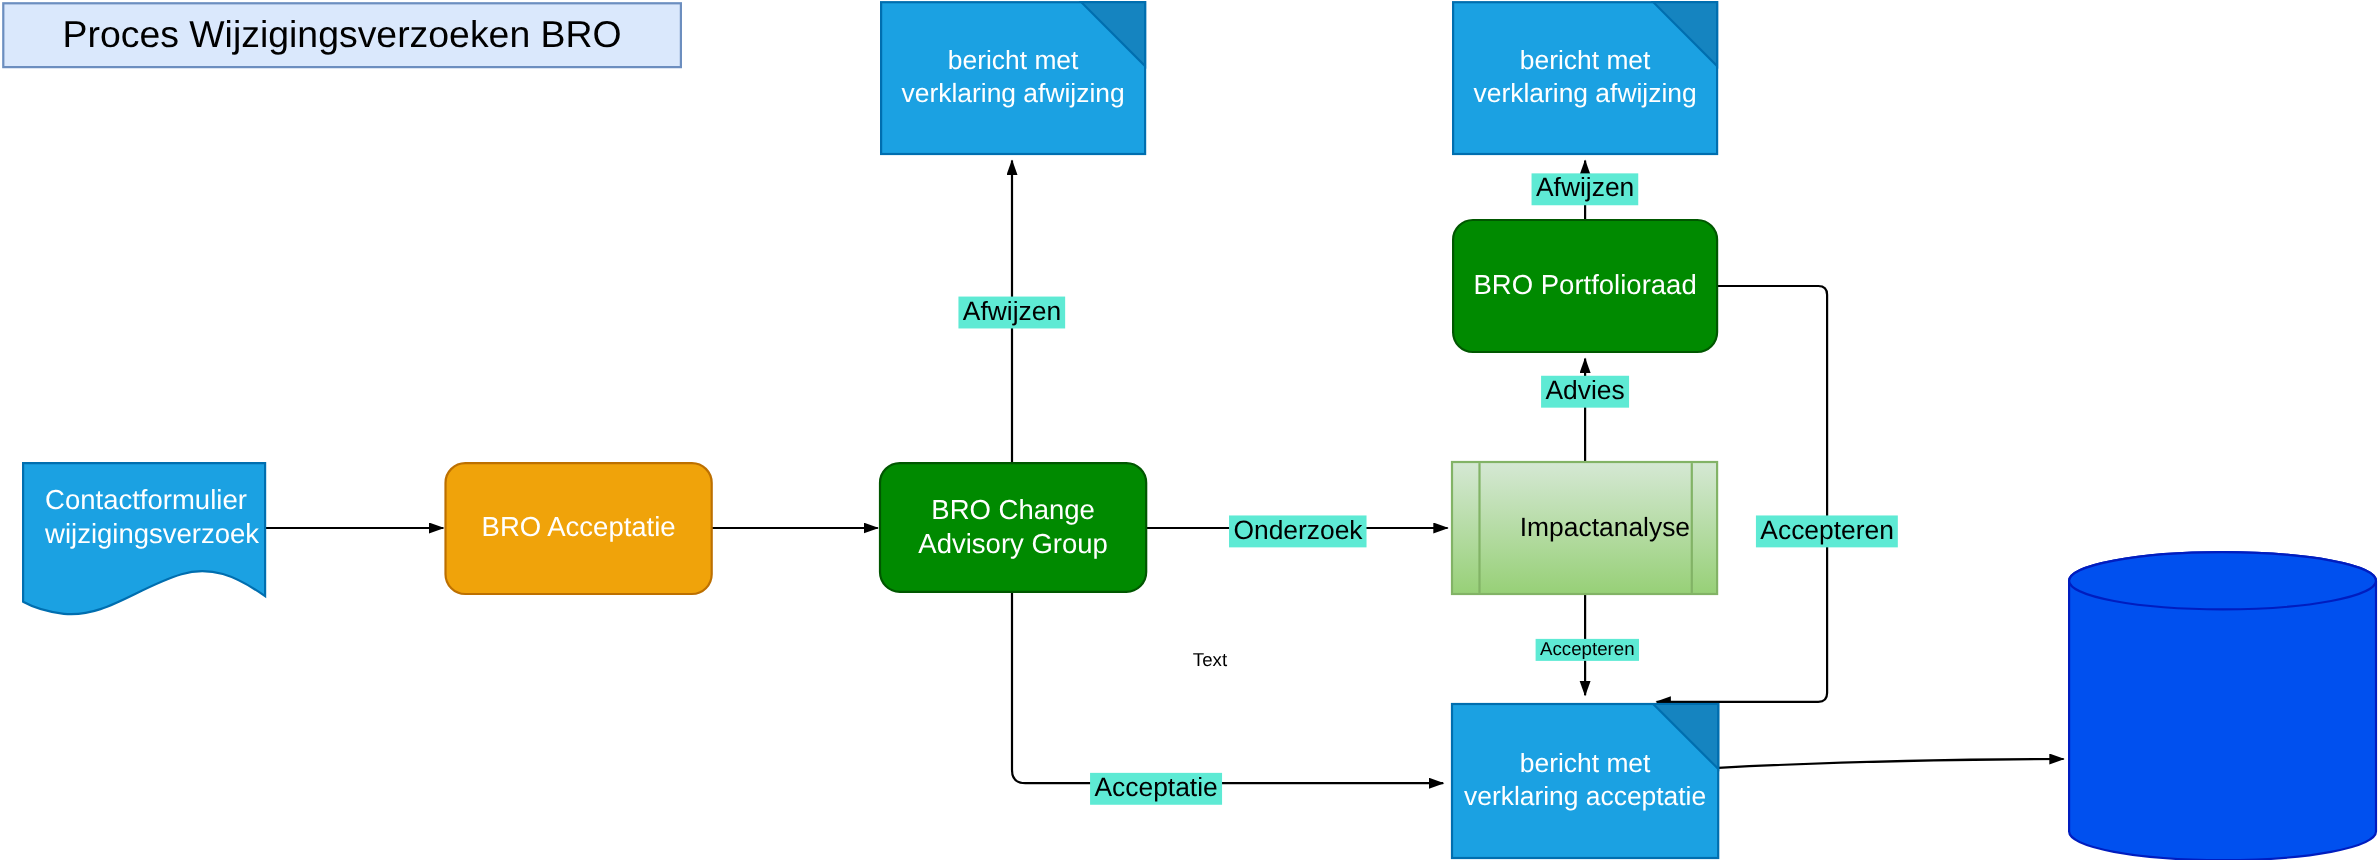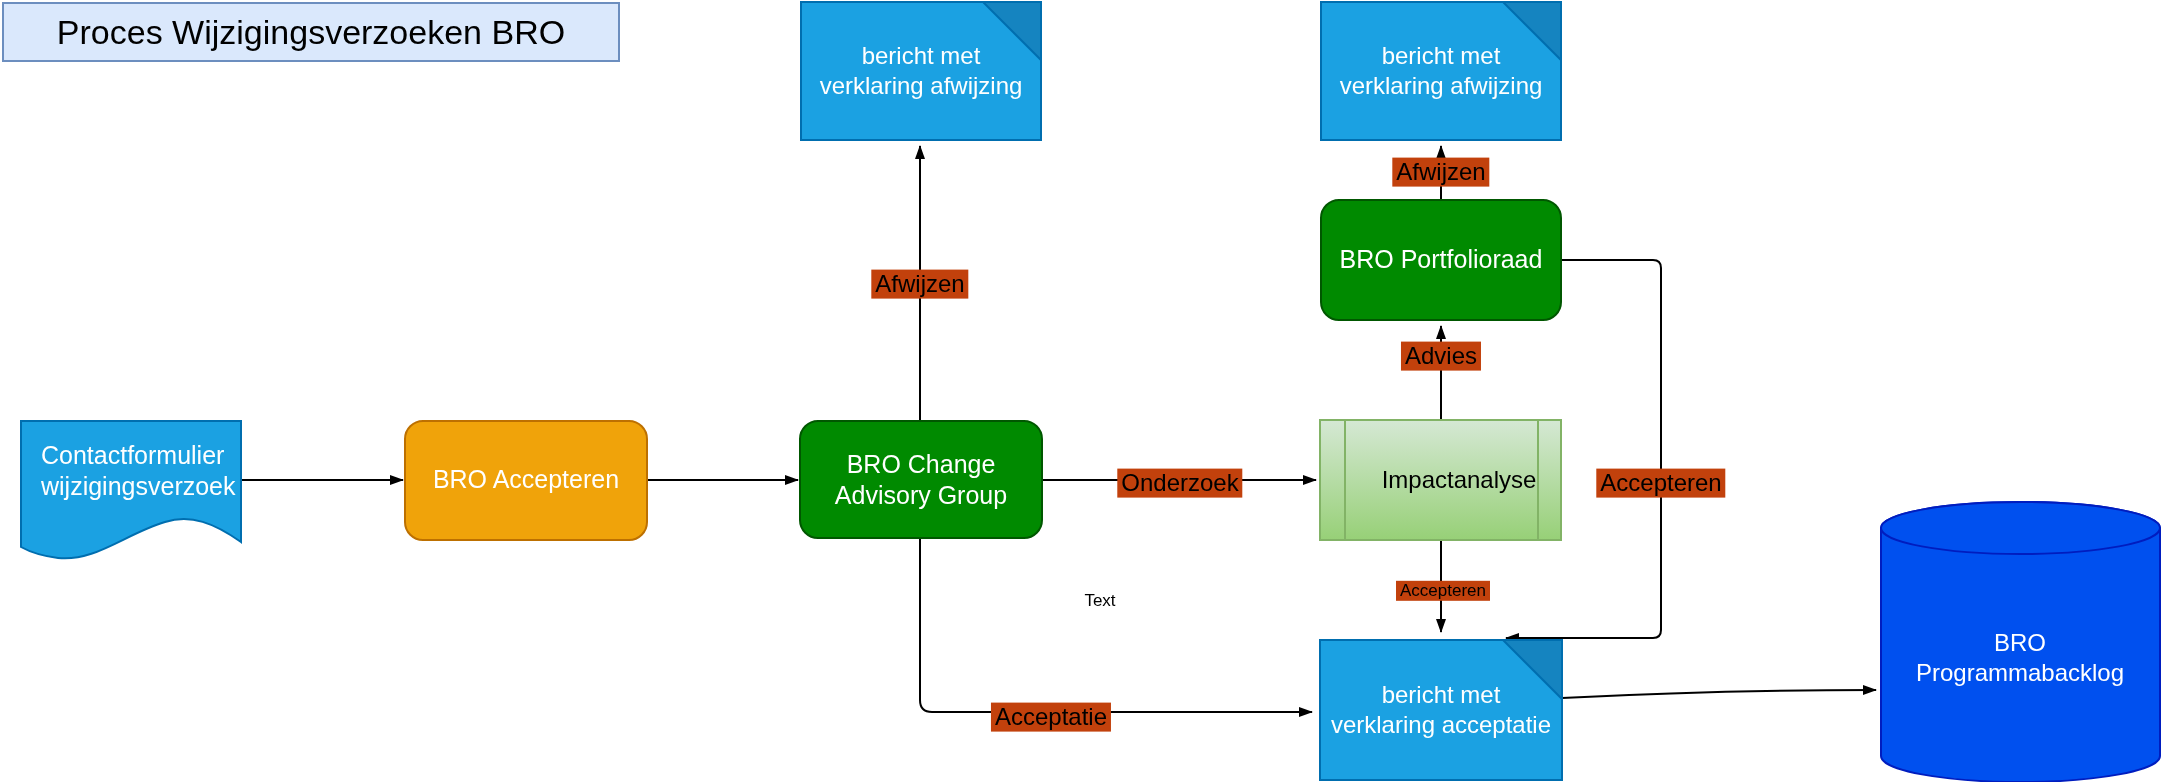--- a/index.html
+++ b/index.html
@@ -9,21 +9,21 @@
   }
   .layer{position:absolute;left:0;top:0;}
   .lbl{
     position:absolute; transform:translate(-50%,-50%);
     text-align:center; white-space:pre-line; line-height:1.25;
     font-size:25px; color:#ffffff; pointer-events:none;
   }
   .lbl.dark{color:#000000;}
   .edge-lbl{
     position:absolute; transform:translate(-50%,-50%);
-    background:#c2410c; padding:0 4px; font-size:24px; color:#000000;
+    background:#5eead4; padding:0 4px; font-size:24px; color:#000000;
     white-space:nowrap; line-height:1.2;
   }
   .edge-lbl.small{font-size:17px;}
   .edge-lbl.nobg{background:transparent;}
   .title-box{
     position:absolute; left:2px; top:2px; width:618px; height:60px;
     background:#DAE8FC; border:2px solid #6C8EBF; box-sizing:border-box;
     display:flex; align-items:center; justify-content:center;
     font-size:34px; color:#000000; white-space:nowrap;
   }
@@ -89,33 +89,31 @@
     <g>
       <path d="M1881,528 a139.5,26 0 0 1 279,0 l0,228 a139.5,26 0 0 1 -279,0 z" fill="#0050EF" stroke="#001DBF" stroke-width="2"></path>
       <ellipse cx="2020.5" cy="528" rx="139.5" ry="26" fill="#0050EF" stroke="#001DBF" stroke-width="2"></ellipse>
     </g>
   </svg>
 
   <div class="title-box">Proces Wijzigingsverzoeken BRO</div>
 
   <div class="lbl" style="left:131px; top:471px; width:180px;">Contactformulier
 wijzigingsverzoek</div>
-  <div class="lbl" style="left:526px; top:480px;">BRO Accepteren</div>
+  <div class="lbl" style="left:526px; top:480px;">BRO Acceptatie</div>
   <div class="lbl" style="left:921px; top:480px;">BRO Change
 Advisory Group</div>
   <div class="lbl" style="left:921px; top:71px; font-size:24px;">bericht met
 verklaring afwijzing</div>
   <div class="lbl" style="left:1441px; top:71px; font-size:24px;">bericht met
 verklaring afwijzing</div>
   <div class="lbl" style="left:1441px; top:260px;">BRO Portfolioraad</div>
   <div class="lbl dark" style="left:1440px; top:480px; font-size:24px;margin-left:19px;">Impactanalyse</div>
   <div class="lbl" style="left:1441px; top:710px; font-size:24px;">bericht met
 verklaring acceptatie</div>
-  <div class="lbl" style="left:2020px; top:658px; font-size:24px;">BRO
-Programmabacklog</div>
 
   <div class="edge-lbl" style="left:920px; top:284px;">Afwijzen</div>
   <div class="edge-lbl" style="left:1441px; top:172px;">Afwijzen</div>
   <div class="edge-lbl" style="left:1180px; top:483px;">Onderzoek</div>
   <div class="edge-lbl" style="left:1441px; top:356px;text-align:center;">Advies</div>
   <div class="edge-lbl" style="left:1661px; top:483px;">Accepteren</div>
   <div class="edge-lbl small" style="left:1443px; top:591px;">Accepteren</div>
   <div class="edge-lbl" style="left:1051px; top:717px;">Acceptatie</div>
   <div class="edge-lbl small nobg" style="left:1100px; top:601px;">Text</div>
 

